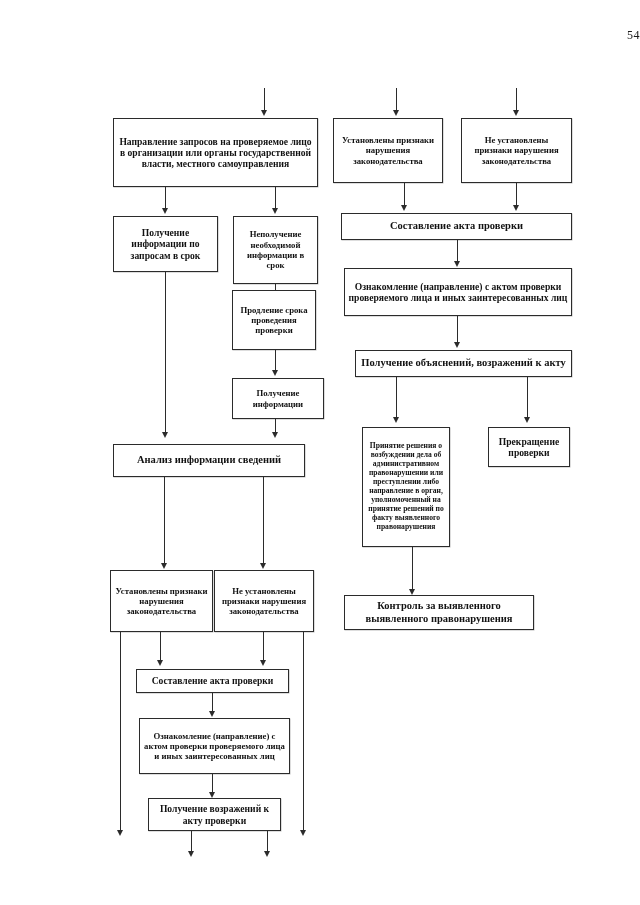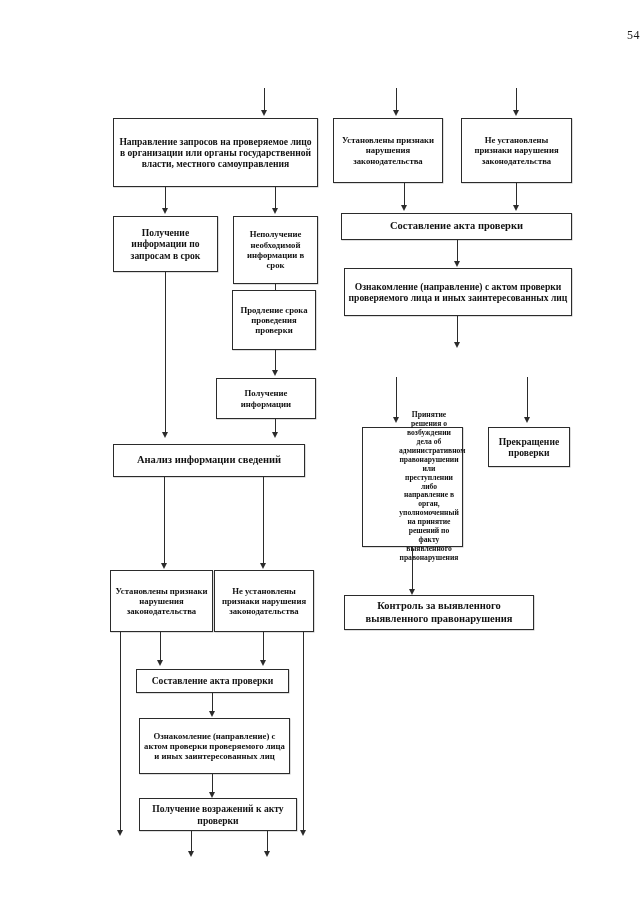--- a/index.html
+++ b/index.html
@@ -98,21 +98,21 @@
   <div class="vline" style="left:275px;top:284px;height:20px;"></div>
   <div class="arrowhead" style="left:271.5px;top:302px;"></div>
 
   <div class="box f9" style="left:232px;top:290px;width:84px;height:60px;">
     <span>Продление срока проведения проверки</span>
   </div>
 
   <div class="vline" style="left:275px;top:350px;height:22px;"></div>
   <div class="arrowhead" style="left:271.5px;top:370px;"></div>
 
-  <div class="box f9" style="left:216px;top:378px;width:100px;height:41px;">
+  <div class="box f9" style="left:232px;top:378px;width:92px;height:41px;">
     <span>Получение информации</span>
   </div>
 
   <div class="vline" style="left:165px;top:272px;height:162px;"></div>
   <div class="arrowhead" style="left:161.5px;top:432px;"></div>
 
   <div class="vline" style="left:275px;top:419px;height:15px;"></div>
   <div class="arrowhead" style="left:271.5px;top:432px;"></div>
 
   <div class="box f11" style="left:113px;top:444px;width:192px;height:33px;">
@@ -150,21 +150,21 @@
   <div class="vline" style="left:212px;top:693px;height:20px;"></div>
   <div class="arrowhead" style="left:208.5px;top:711px;"></div>
 
   <div class="box f9" style="left:139px;top:718px;width:151px;height:56px;">
     <span>Ознакомление (направление) с актом проверки проверяемого лица и иных заинтересованных лиц</span>
   </div>
 
   <div class="vline" style="left:212px;top:774px;height:20px;"></div>
   <div class="arrowhead" style="left:208.5px;top:792px;"></div>
 
-  <div class="box f10" style="left:139px;top:798px;width:158px;height:33px;">
+  <div class="box f10" style="left:148px;top:798px;width:133px;height:33px;">
     <span>Получение возражений к акту проверки</span>
   </div>
 
   <div class="vline" style="left:191px;top:831px;height:22px;"></div>
   <div class="arrowhead" style="left:187.5px;top:851px;"></div>
   <div class="vline" style="left:267px;top:831px;height:22px;"></div>
   <div class="arrowhead" style="left:263.5px;top:851px;"></div>
 
   <div class="box f9" style="left:333px;top:118px;width:110px;height:65px;">
     <span>Установлены признаки нарушения законодательства</span>
@@ -186,27 +186,30 @@
   <div class="vline" style="left:457px;top:240px;height:23px;"></div>
   <div class="arrowhead" style="left:453.5px;top:261px;"></div>
 
   <div class="box f10" style="left:344px;top:268px;width:228px;height:48px;">
     <span>Ознакомление (направление) с актом проверки проверяемого лица и иных заинтересованных лиц</span>
   </div>
 
   <div class="vline" style="left:457px;top:316px;height:28px;"></div>
   <div class="arrowhead" style="left:453.5px;top:342px;"></div>
 
+  <div class="box f11" style="left:355px;top:350px;width:217px;height:27px;">
+    <span>Получение объяснений, возражений к акту</span>
+  </div>
 
   <div class="vline" style="left:396px;top:377px;height:42px;"></div>
   <div class="arrowhead" style="left:392.5px;top:417px;"></div>
   <div class="vline" style="left:527px;top:377px;height:42px;"></div>
   <div class="arrowhead" style="left:523.5px;top:417px;"></div>
 
-  <div class="box f8" style="left:362px;top:427px;width:101px;height:120px;padding-left:36px;">
+  <div class="box f8" style="left:362px;top:427px;width:88px;height:120px;">
     <span>Принятие решения о возбуждении дела об административном правонарушении или преступлении либо направление в орган, уполномоченный на принятие решений по факту выявленного правонарушения</span>
   </div>
 
   <div class="box f10" style="left:488px;top:427px;width:82px;height:40px;">
     <span>Прекращение проверки</span>
   </div>
 
   <div class="vline" style="left:412px;top:547px;height:44px;"></div>
   <div class="arrowhead" style="left:408.5px;top:589px;"></div>
 

